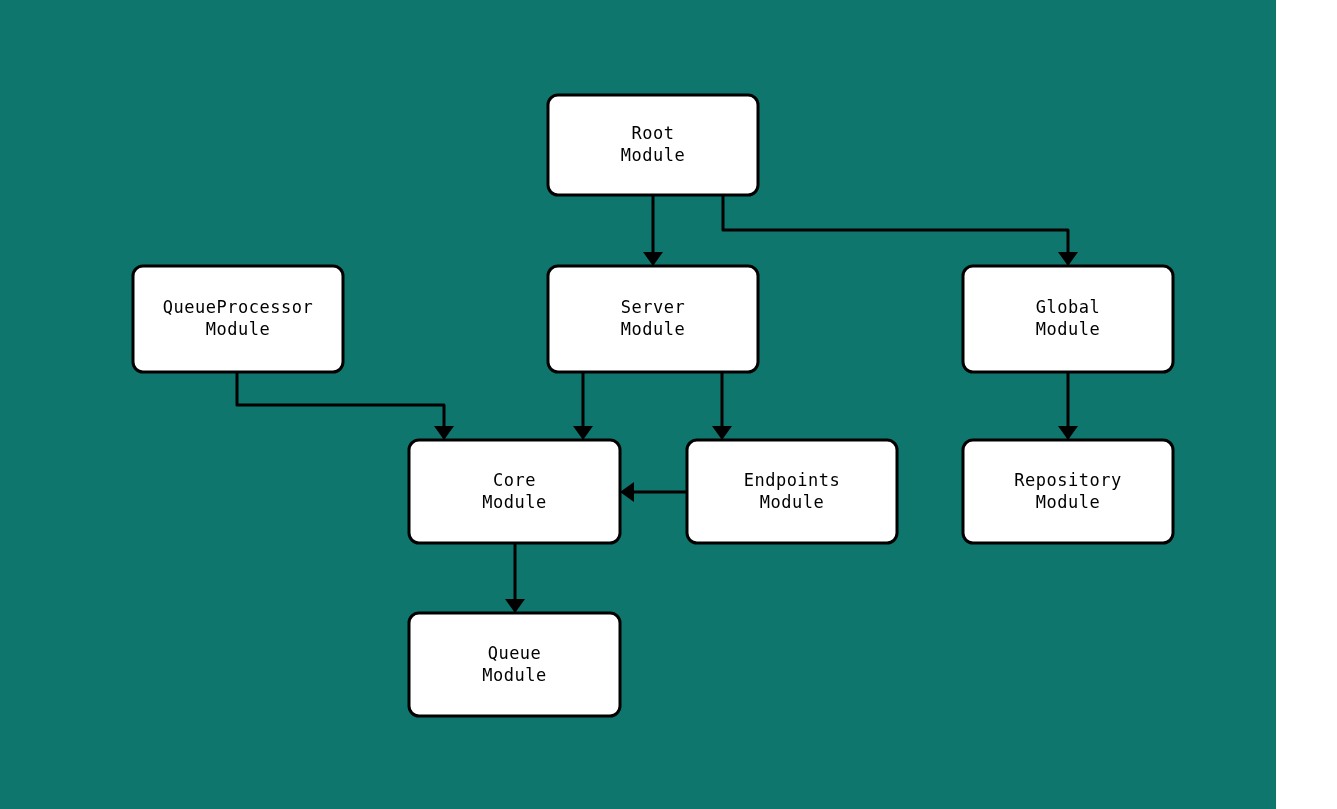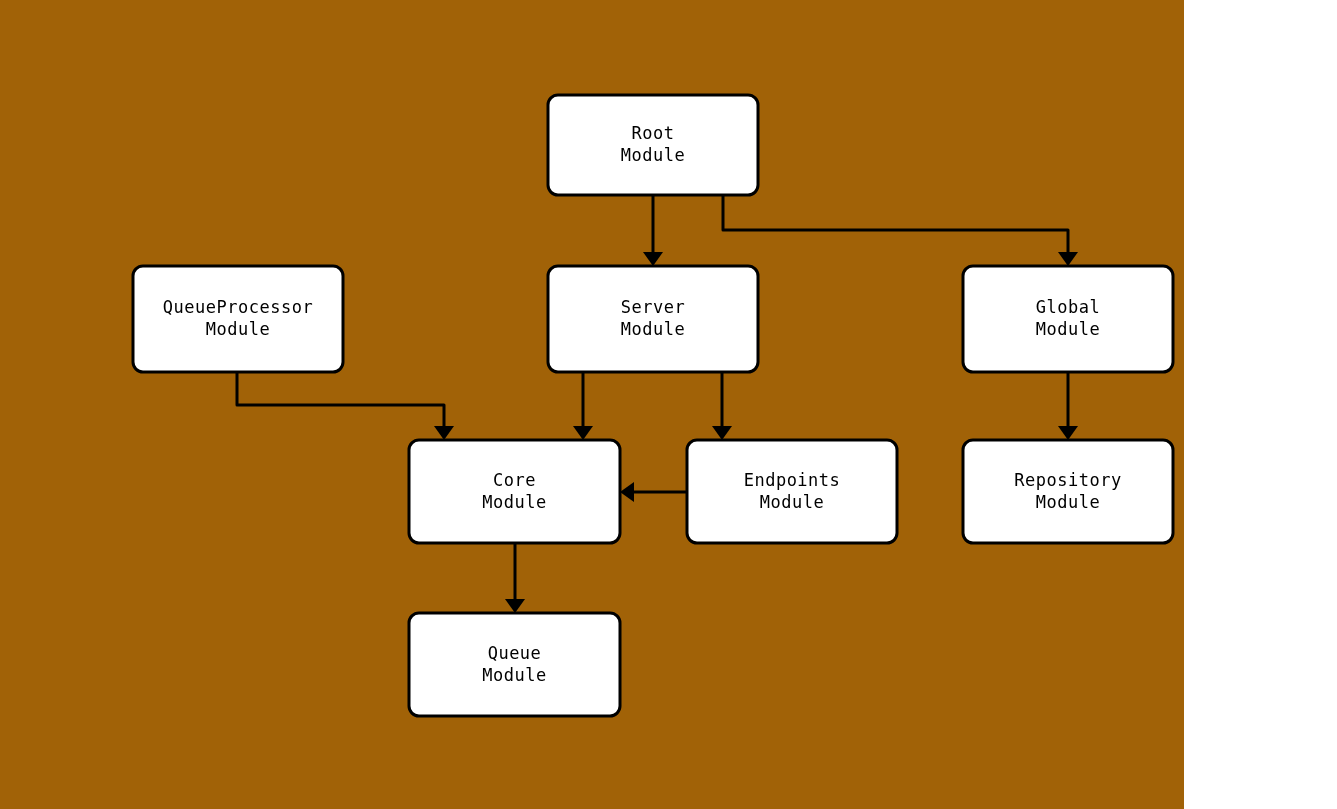--- a/index.html
+++ b/index.html
@@ -9,23 +9,23 @@
     background: #ffffff;
   }
   body {
     width: 1337px;
     height: 809px;
     overflow: hidden;
     font-family: "DejaVu Sans Mono", "Liberation Mono", monospace;
   }
   #diagram-root {
     position: relative;
-    width: 1184px;
+    width: 1276px;
     height: 809px;
-    background: #a16207;
+    background: #0f766e;
   }
   #diagram-svg {
     position: absolute;
     top: 0;
     left: 0;
     width: 1337px;
     height: 809px;
   }
   .node-rect {
     fill: #ffffff;

